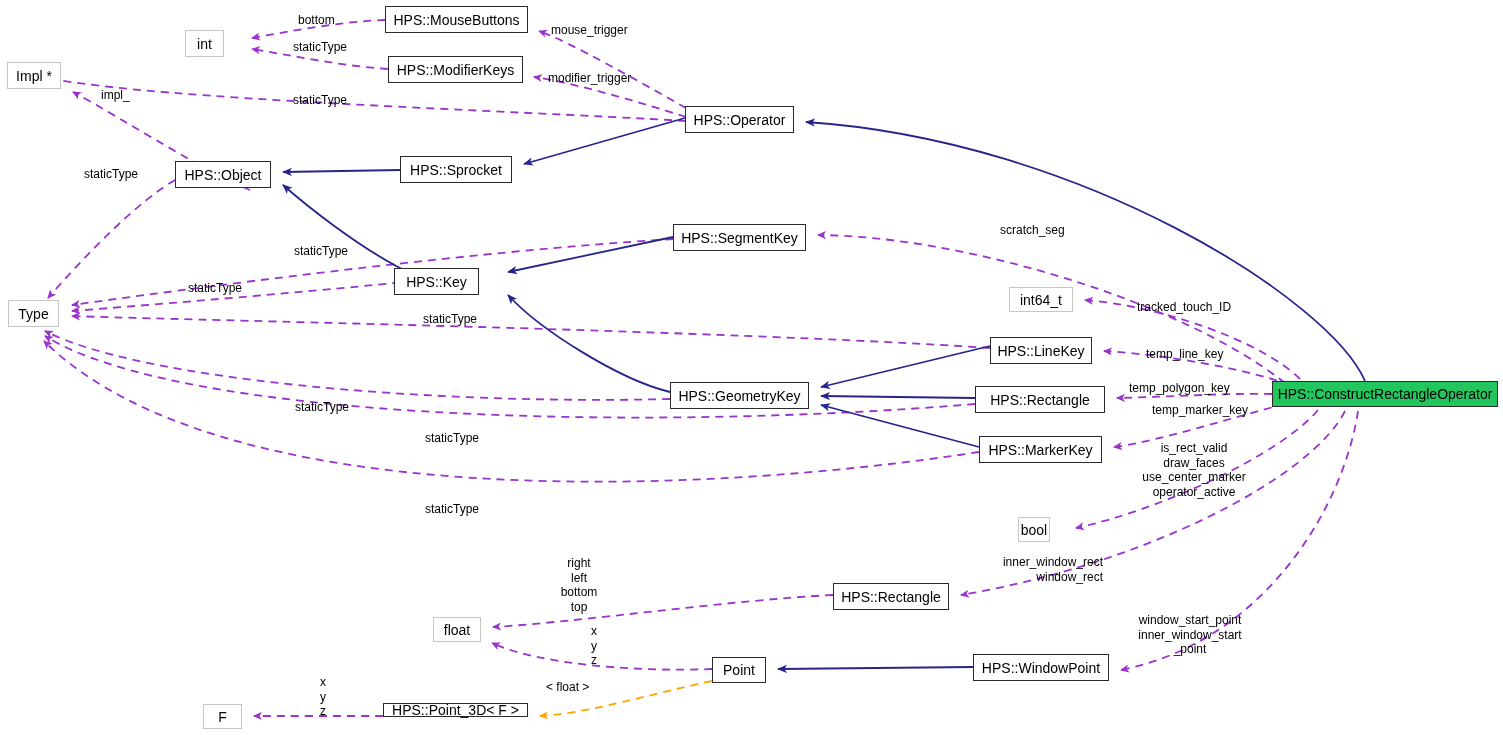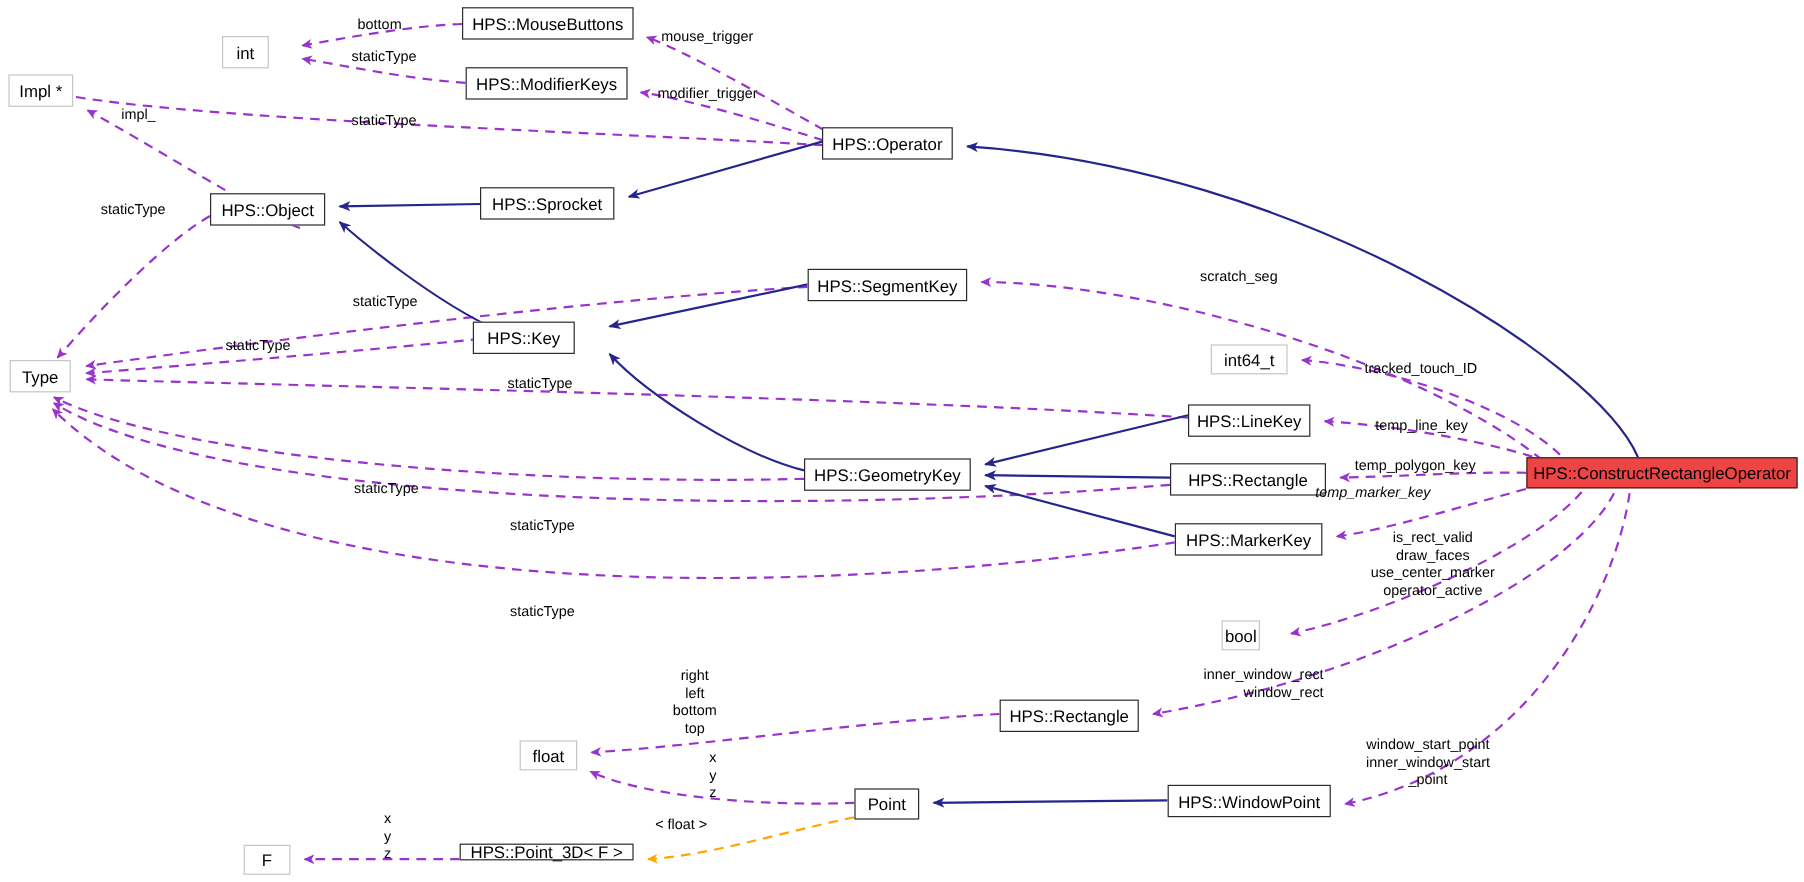--- a/index.html
+++ b/index.html
@@ -39,21 +39,21 @@
   
   .node.cls {
     border: 1.6px solid #2b2b2b;
   }
   
   .node.basic {
     border: 1px solid #c6c6c6;
   }
   
   .node.focus {
-    background: #ef4444;
+    background: #22c55e;
     border: 1.6px solid #2b2b2b;
   }
   .edge-label {
     position: absolute;
     font-family: "Liberation Sans", sans-serif;
     font-size: 12px;
     color: #000000;
     white-space: pre;
     line-height: 14.5px;
     text-align: center;
@@ -166,21 +166,21 @@
   <div class="edge-label left" style="left:294px;top:244px;">staticType</div>
   <div class="edge-label left" style="left:188px;top:281px;">staticType</div>
   <div class="edge-label left" style="left:423px;top:312px;">staticType</div>
   <div class="edge-label left" style="left:295px;top:400px;">staticType</div>
   <div class="edge-label left" style="left:425px;top:431px;">staticType</div>
   <div class="edge-label left" style="left:425px;top:502px;">staticType</div>
   <div class="edge-label left" style="left:1000px;top:223px;">scratch_seg</div>
   <div class="edge-label left" style="left:1137px;top:300px;">tracked_touch_ID</div>
   <div class="edge-label left" style="left:1146px;top:347px;">temp_line_key</div>
   <div class="edge-label left" style="left:1129px;top:381px;">temp_polygon_key</div>
-  <div class="edge-label left" style="left:1096px;top:403px;font-style:italic;">temp_marker_key</div>
+  <div class="edge-label left" style="left:1152px;top:403px;">temp_marker_key</div>
   <div class="edge-label center" style="left:1134px;top:441px;width:120px;">is_rect_valid
 draw_faces
 use_center_marker
 operator_active</div>
   <div class="edge-label center" style="left:983px;top:555px;width:120px;text-align:right;">inner_window_rect
 window_rect</div>
   <div class="edge-label center" style="left:558px;top:556px;width:42px;">right
 left
 bottom
 top</div>

